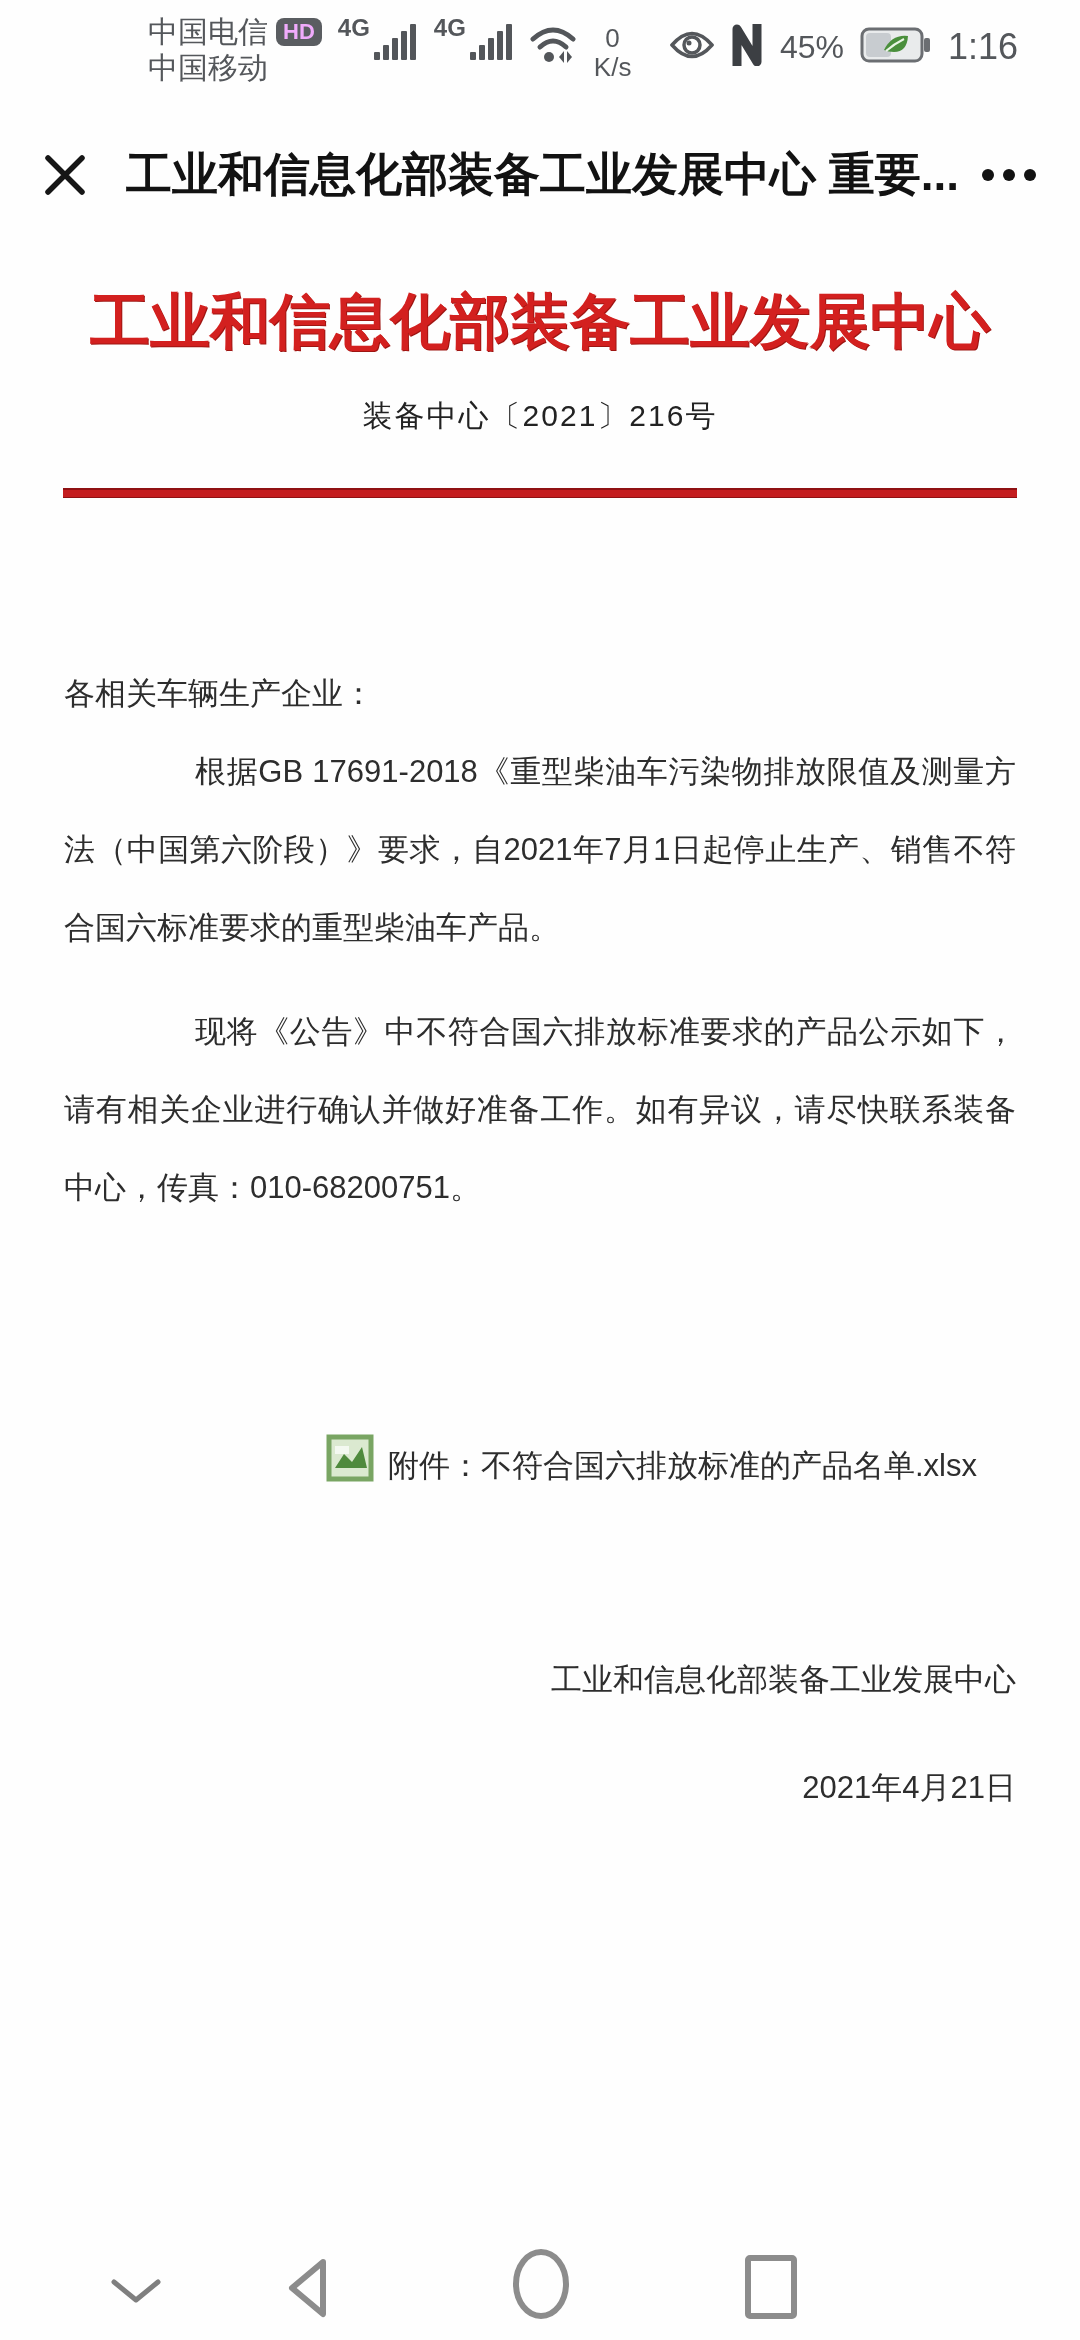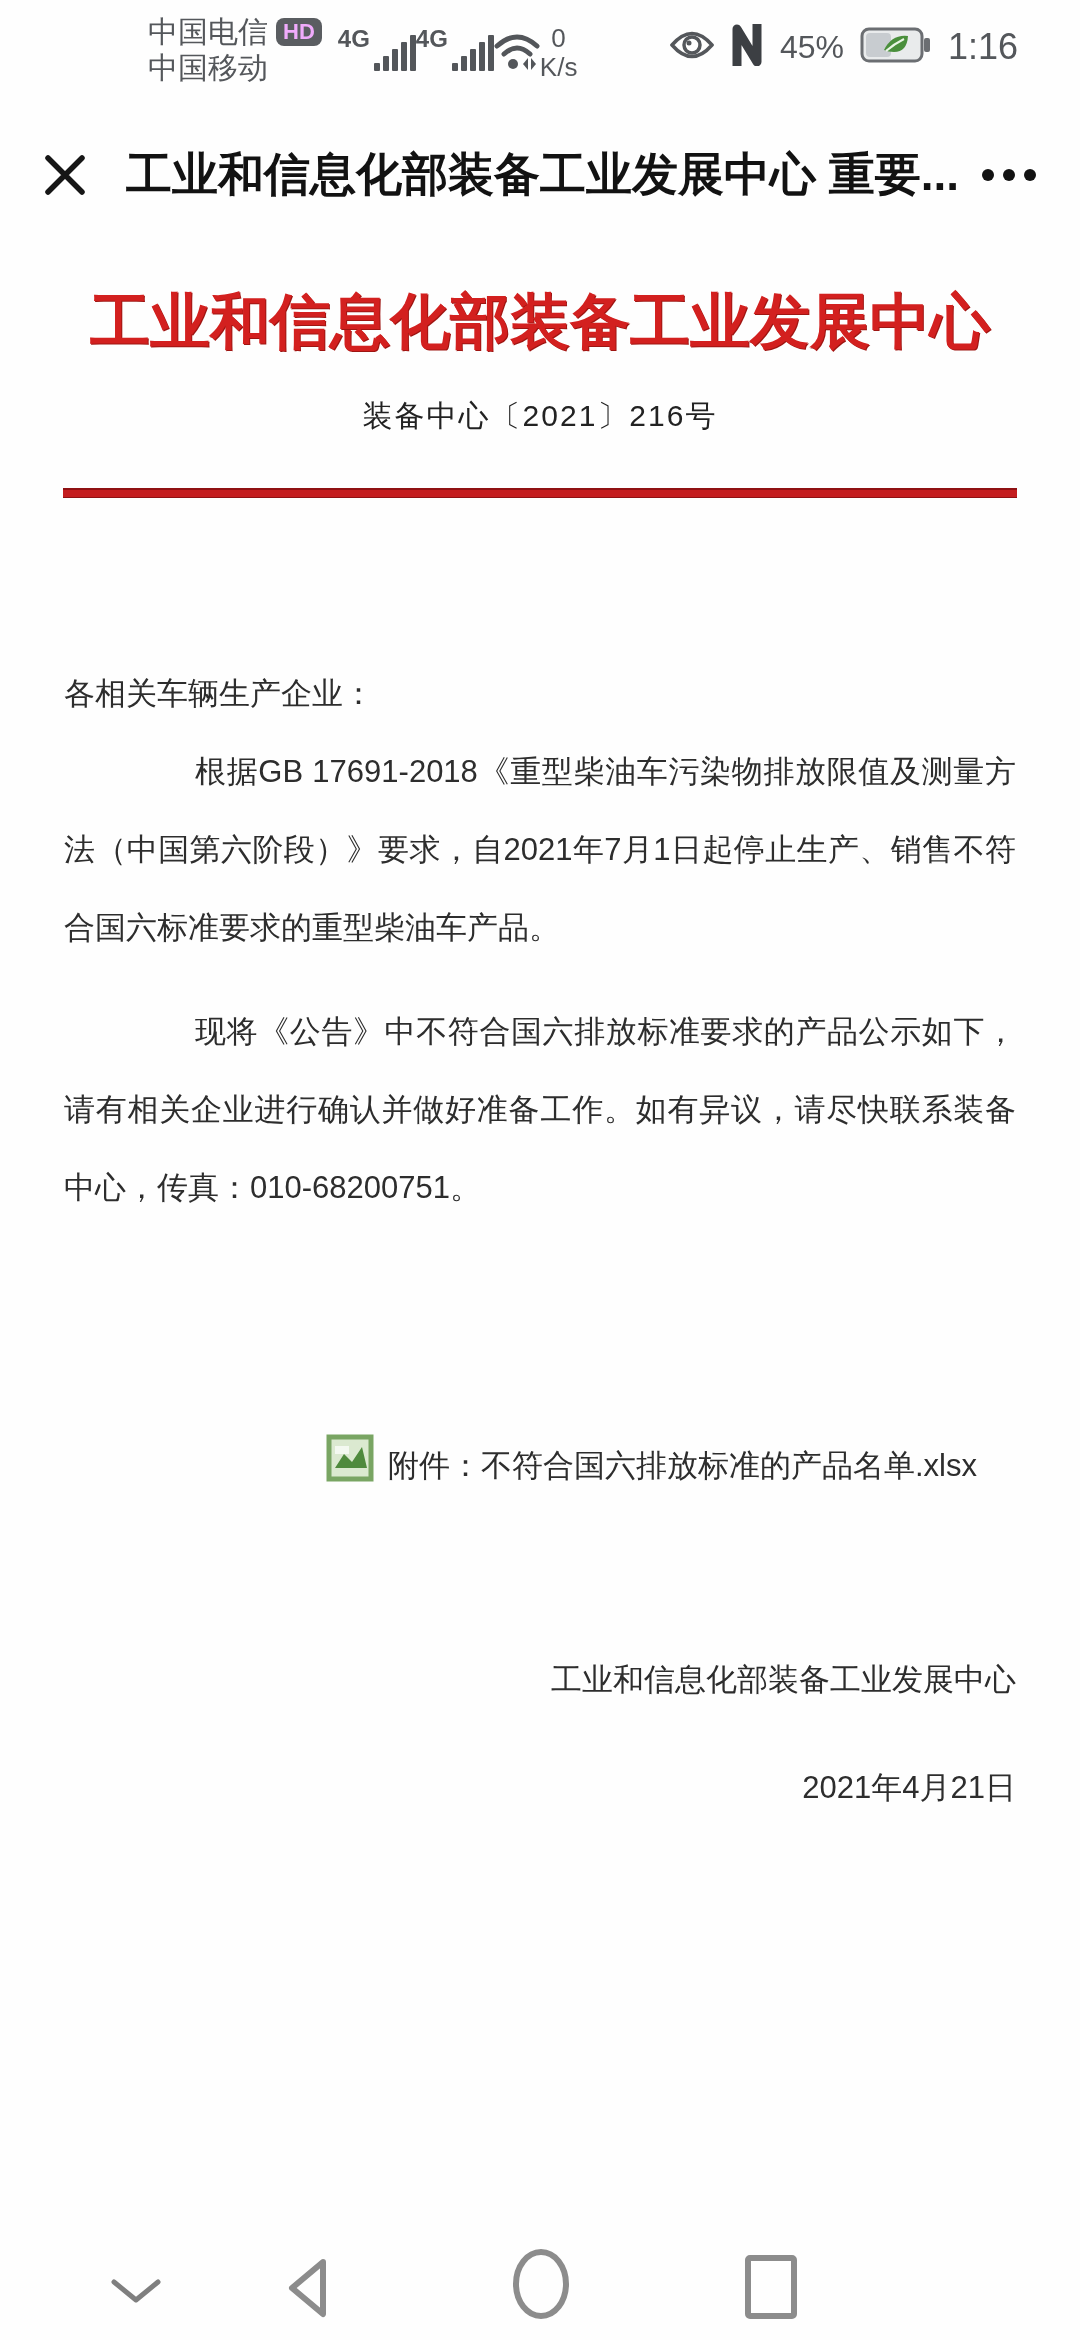--- a/index.html
+++ b/index.html
@@ -10,21 +10,21 @@
     color:#2d2d2d;
   }
 
   
   .statusbar { position:absolute; top:0; left:0; right:0; height:102px; color:#54575b; }
   .sb-left { position:absolute; left:148px; top:12px; display:flex; align-items:center; gap:16px; }
   .sb-carriers { display:flex; flex-direction:column; line-height:36px; font-size:30px; }
   .carrier-row { display:flex; align-items:center; gap:8px; }
   .hd-badge { background:#5a5d61; color:#f0abfc; font-size:22px; font-weight:bold;
               border-radius:8px; padding:1px 7px; line-height:26px; }
-  .sb-net { display:flex; align-items:center; padding-bottom:6px;margin-top:12px; }
+  .sb-net { display:flex; align-items:flex-start; gap:18px; padding-bottom:6px;margin-top:12px; }
   .sig-cluster { display:flex; align-items:flex-end; }
   .g4 { font-size:24px; font-weight:bold; position:relative; top:-18px; margin-right:4px; }
   .bars { display:flex; align-items:flex-end; gap:3px; }
   .bars i { display:block; width:6px; background:#53565a; border-radius:1px; }
   .bars i:nth-child(1){height:8px}.bars i:nth-child(2){height:15px}
   .bars i:nth-child(3){height:22px}.bars i:nth-child(4){height:29px}
   .bars i:nth-child(5){height:36px}
   .speed { text-align:center; font-size:26px; line-height:29px; color:#54575b; }
   .sb-right { position:absolute; right:62px; top:24px; display:flex; align-items:center; gap:16px; }
   .pct { font-size:32px; }

